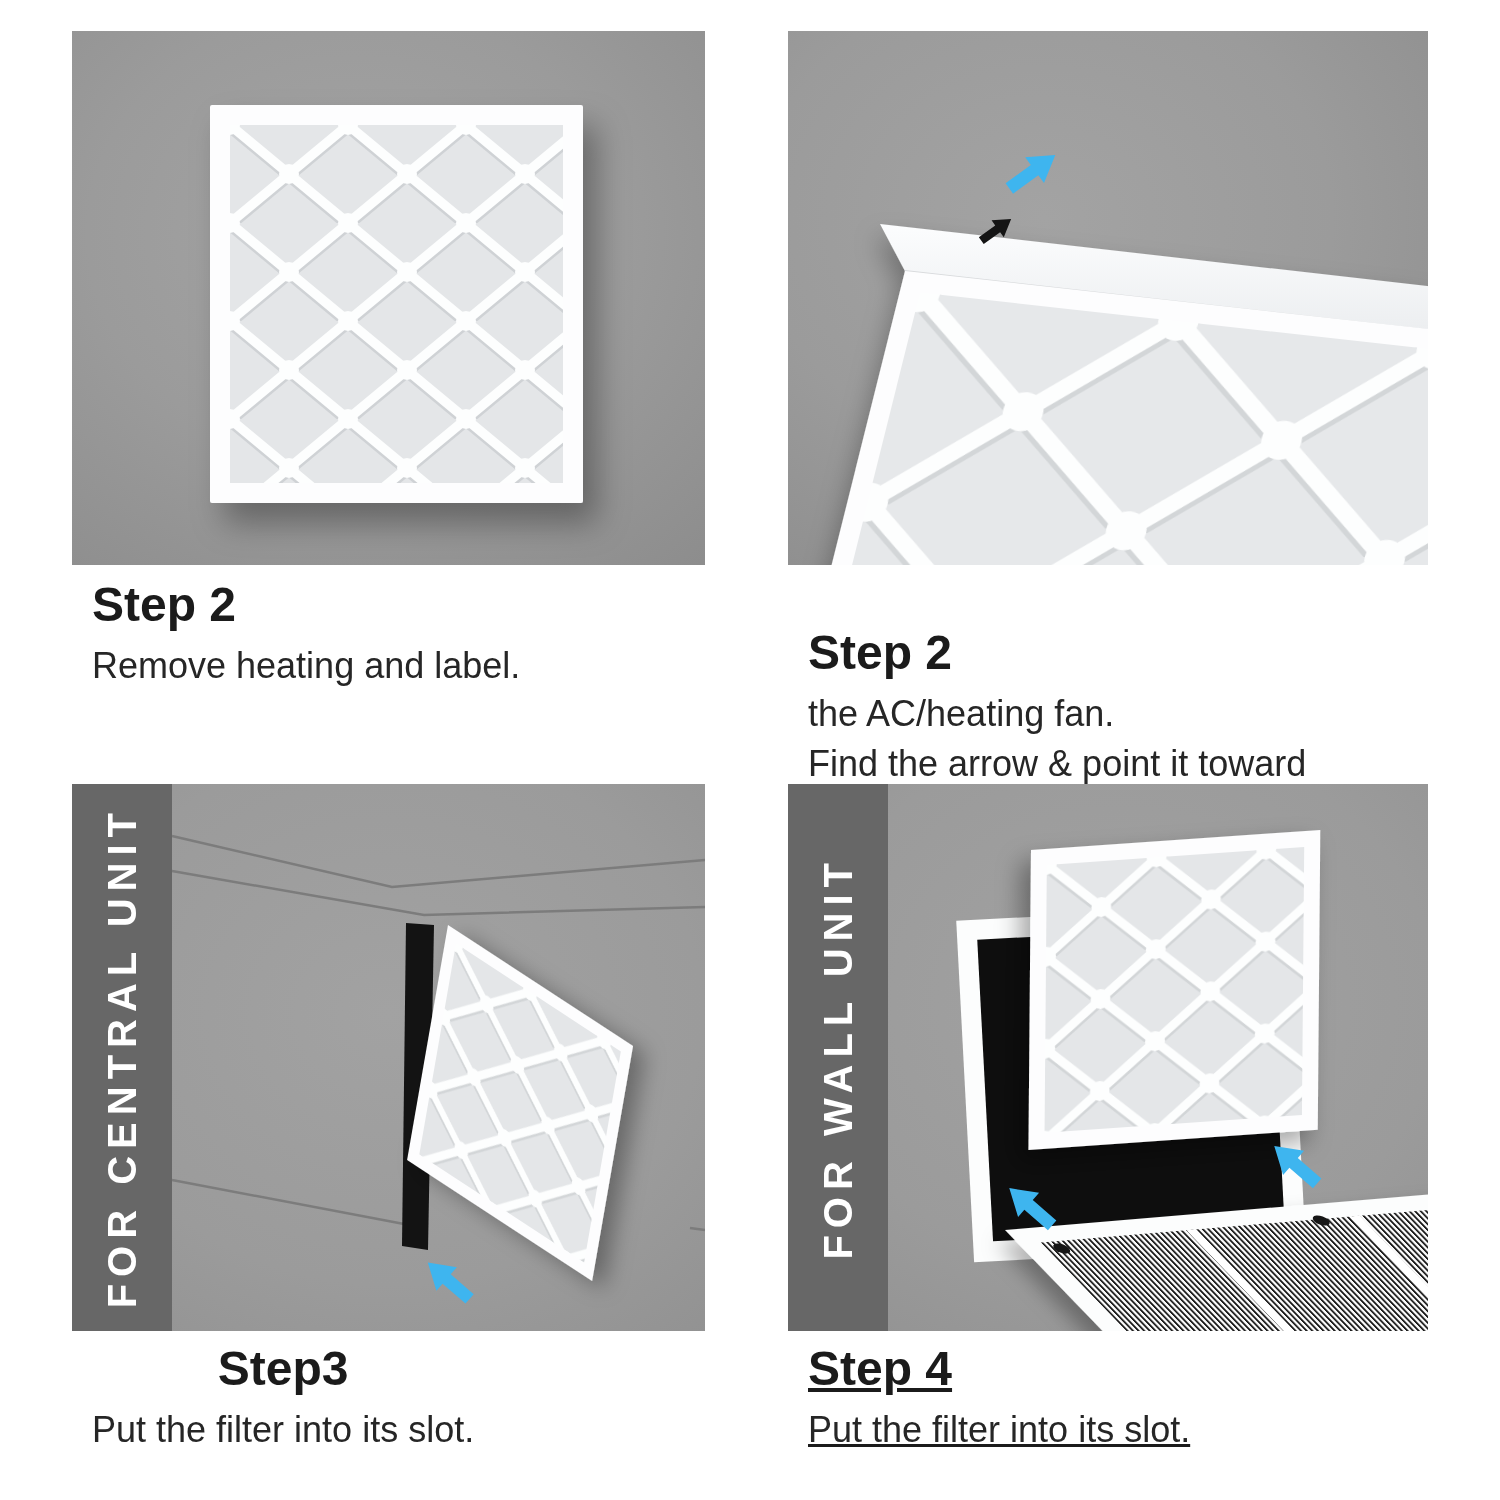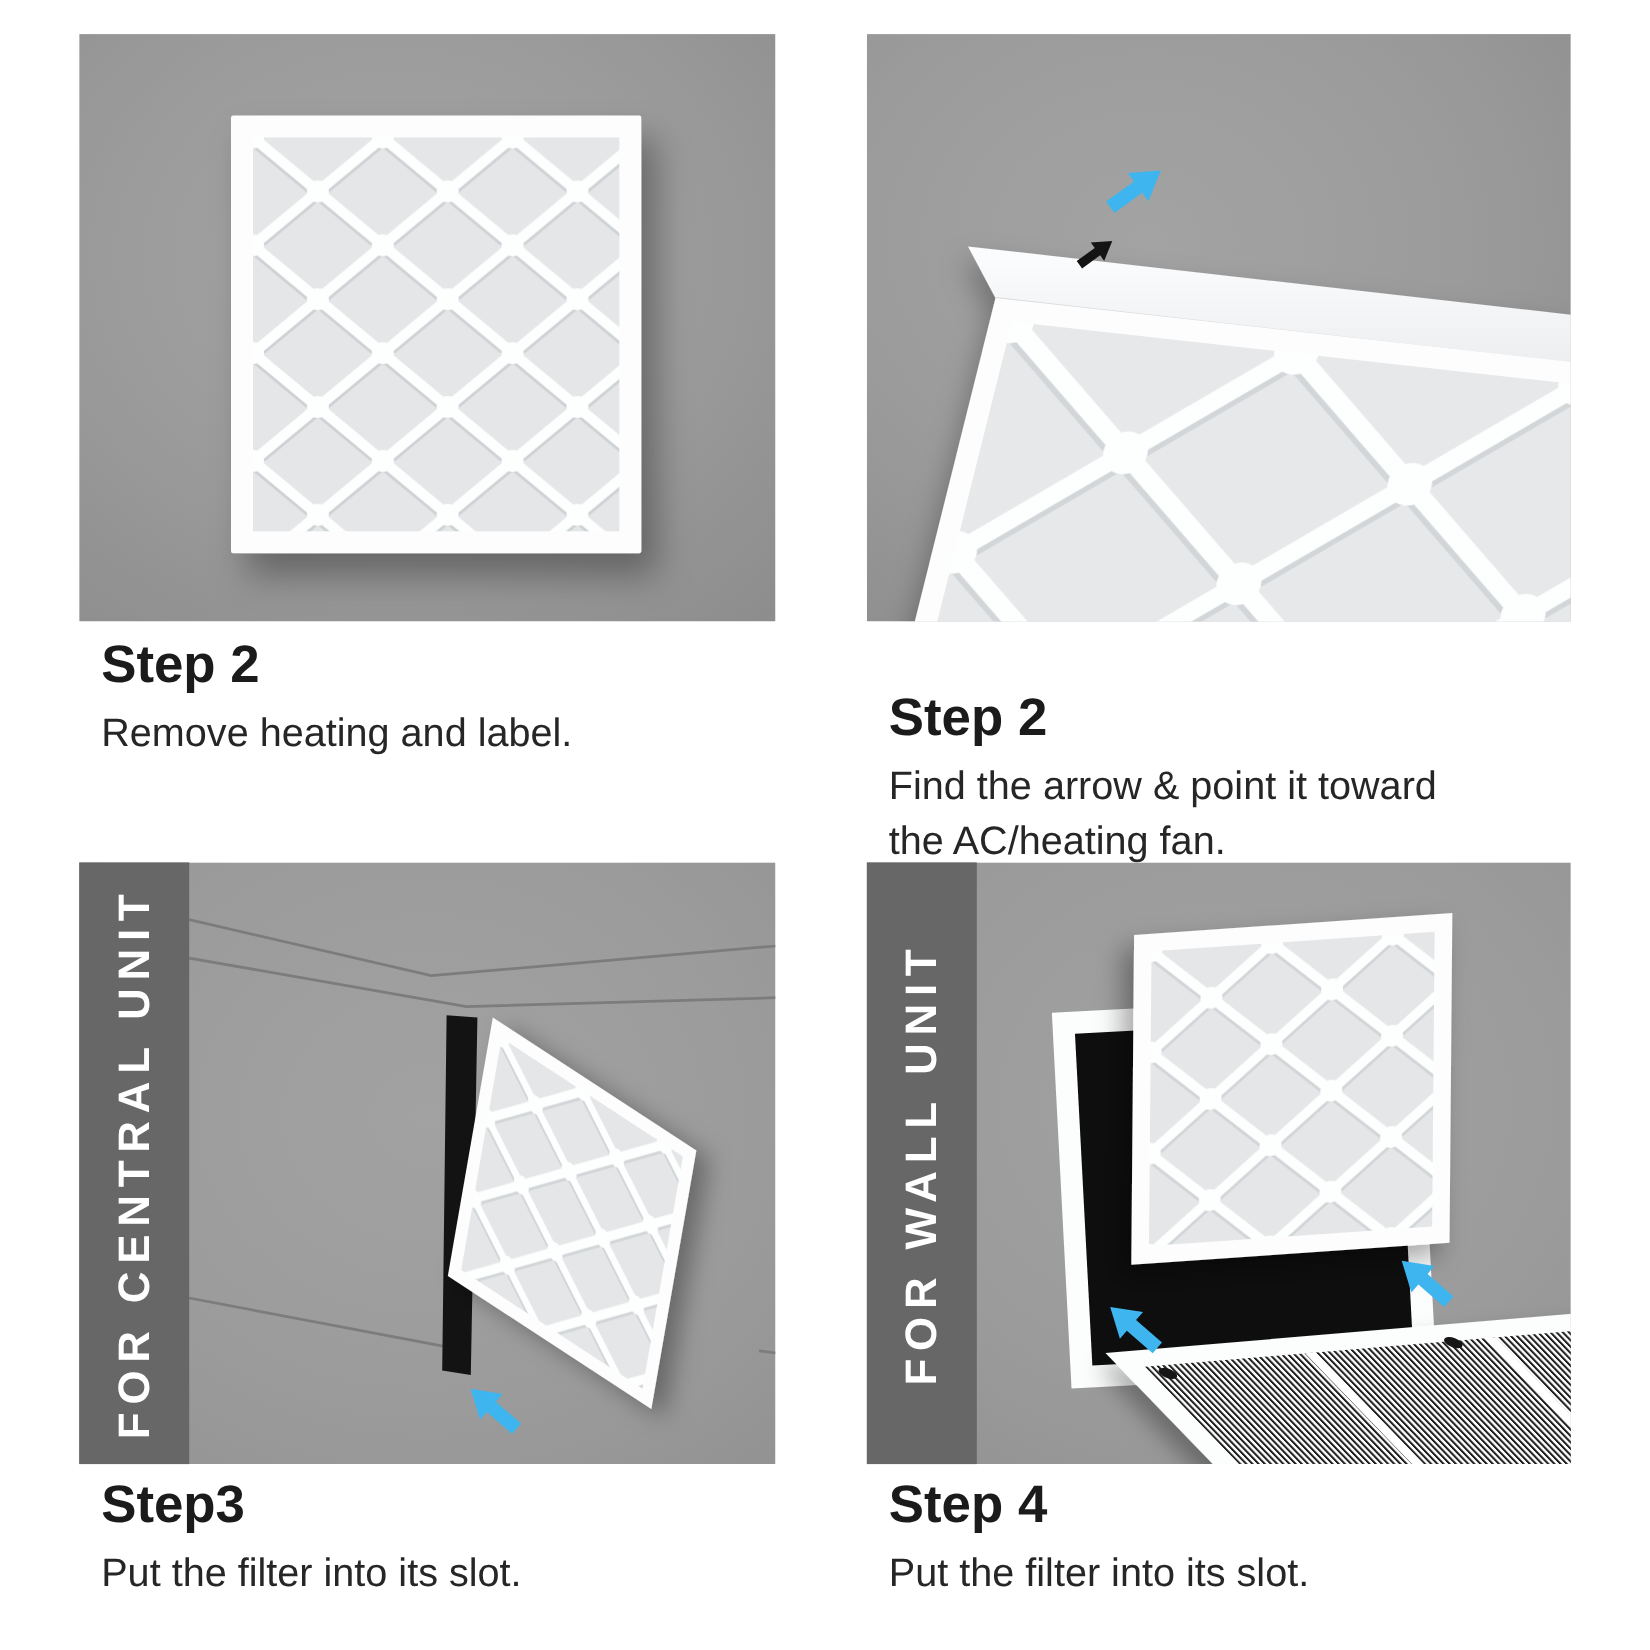--- a/index.html
+++ b/index.html
@@ -13,22 +13,22 @@
   .badge{position:absolute;width:100px;background:#676767;display:flex;align-items:center;justify-content:center;z-index:5;}
   .badge-bl{left:72px;top:784px;height:547px;}
   .badge-br{left:788px;top:784px;height:547px;}
   .badge span{writing-mode:vertical-rl;transform:rotate(180deg);color:#ffffff;font-weight:700;
               font-size:40px;letter-spacing:7px;line-height:1;white-space:nowrap;}
   .step-text{position:absolute;color:#1b1b1b;}
   .step-title{font-size:48px;font-weight:700;line-height:1.12;margin:0;color:#1b1b1b;}
   .step-desc{font-size:36px;line-height:50px;margin-top:9px;color:#262626;}
   #t1{left:92px;top:578px;}
   #t2{left:808px;top:578px;margin-top:48px;}
-  #t3{left:92px;top:1342px;}
-  #t4{left:808px;top:1342px;}
+  #t3{left:92px;top:1342px;text-align:center;}
+  #t4{left:808px;top:1342px;text-decoration:underline;}
 </style>
 </head>
 <body>
 
 <div class="canvas">
 
   <svg id="p1" class="panel" width="633" height="534" viewBox="0 0 633 534">
     <defs>
       <radialGradient id="gr1" cx="45%" cy="38%" r="85%">
         <stop offset="0%" stop-color="#a4a4a4"></stop>
@@ -230,22 +230,22 @@
     <h2 class="step-title">Step 2</h2>
     <div class="step-desc">
       <div>Remove heating and label.</div>
       <div></div>
     </div>
   </div>
 
   <div id="t2" class="step-text">
     <h2 class="step-title">Step 2</h2>
     <div class="step-desc">
+      <div>the AC/heating fan.</div>
       <div>Find the arrow &amp; point it toward</div>
-      <div>the AC/heating fan.</div>
     </div>
   </div>
 
   <div id="t3" class="step-text">
     <h2 class="step-title">Step3</h2>
     <div class="step-desc">
       <div>Put the filter into its slot.</div>
       <div></div>
     </div>
   </div>

